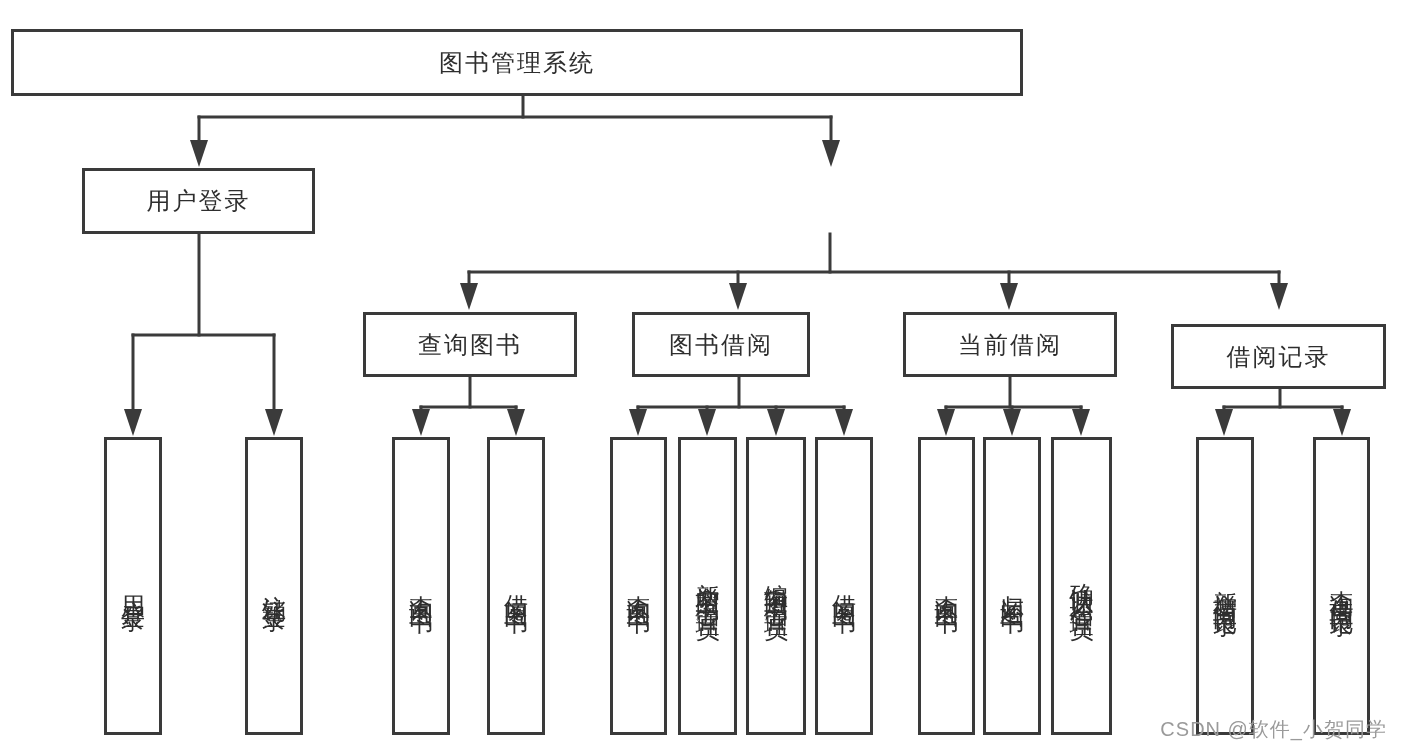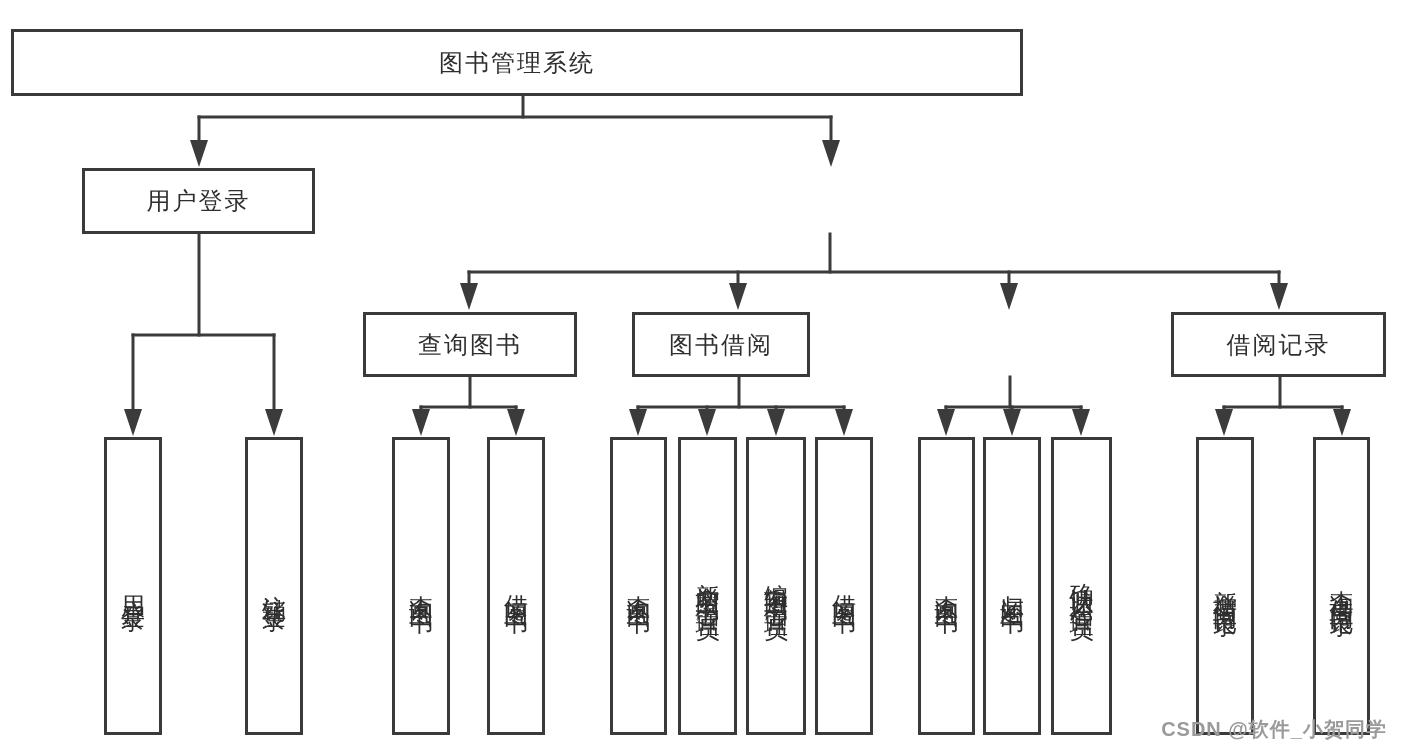--- a/index.html
+++ b/index.html
@@ -43,21 +43,20 @@
     line-height:1;
   }
   .watermark{
     position:absolute;
     right:18px;bottom:4px;
     font-size:20px;
     letter-spacing:1px;
     color:var(--watermark);
     z-index:5;
     white-space:nowrap;
-    font-weight:bold;
   }
 </style>
 </head>
 <body>
 
 <div class="stage">
 
   <svg class="connectors" viewBox="0 0 1405 747" xmlns="http://www.w3.org/2000/svg" stroke="currentColor" stroke-width="3" stroke-linecap="square" fill="currentColor">
 
     <line x1="523" y1="68" x2="523" y2="117"></line>
@@ -127,21 +126,24 @@
   <div class="node h" style="left:82px;top:168px;width:233px;height:66px">
     <span>用户登录</span>
   </div>
 
   <div class="node h" style="left:363px;top:312px;width:214px;height:65px">
     <span>查询图书</span>
   </div>
   <div class="node h" style="left:632px;top:312px;width:178px;height:65px">
     <span>图书借阅</span>
   </div>
-  <div class="node h" style="left:1171px;top:312px;width:215px;height:65px">
+  <div class="node h" style="left:903px;top:312px;width:214px;height:65px">
+    <span>当前借阅</span>
+  </div>
+  <div class="node h" style="left:1171px;top:324px;width:215px;height:65px">
     <span>借阅记录</span>
   </div>
 
   <div class="node v" style="left:104px;top:437px;width:58px;height:298px">
     <span>用户登录</span>
   </div>
   <div class="node v" style="left:245px;top:437px;width:58px;height:298px">
     <span>注销登录</span>
   </div>
 

